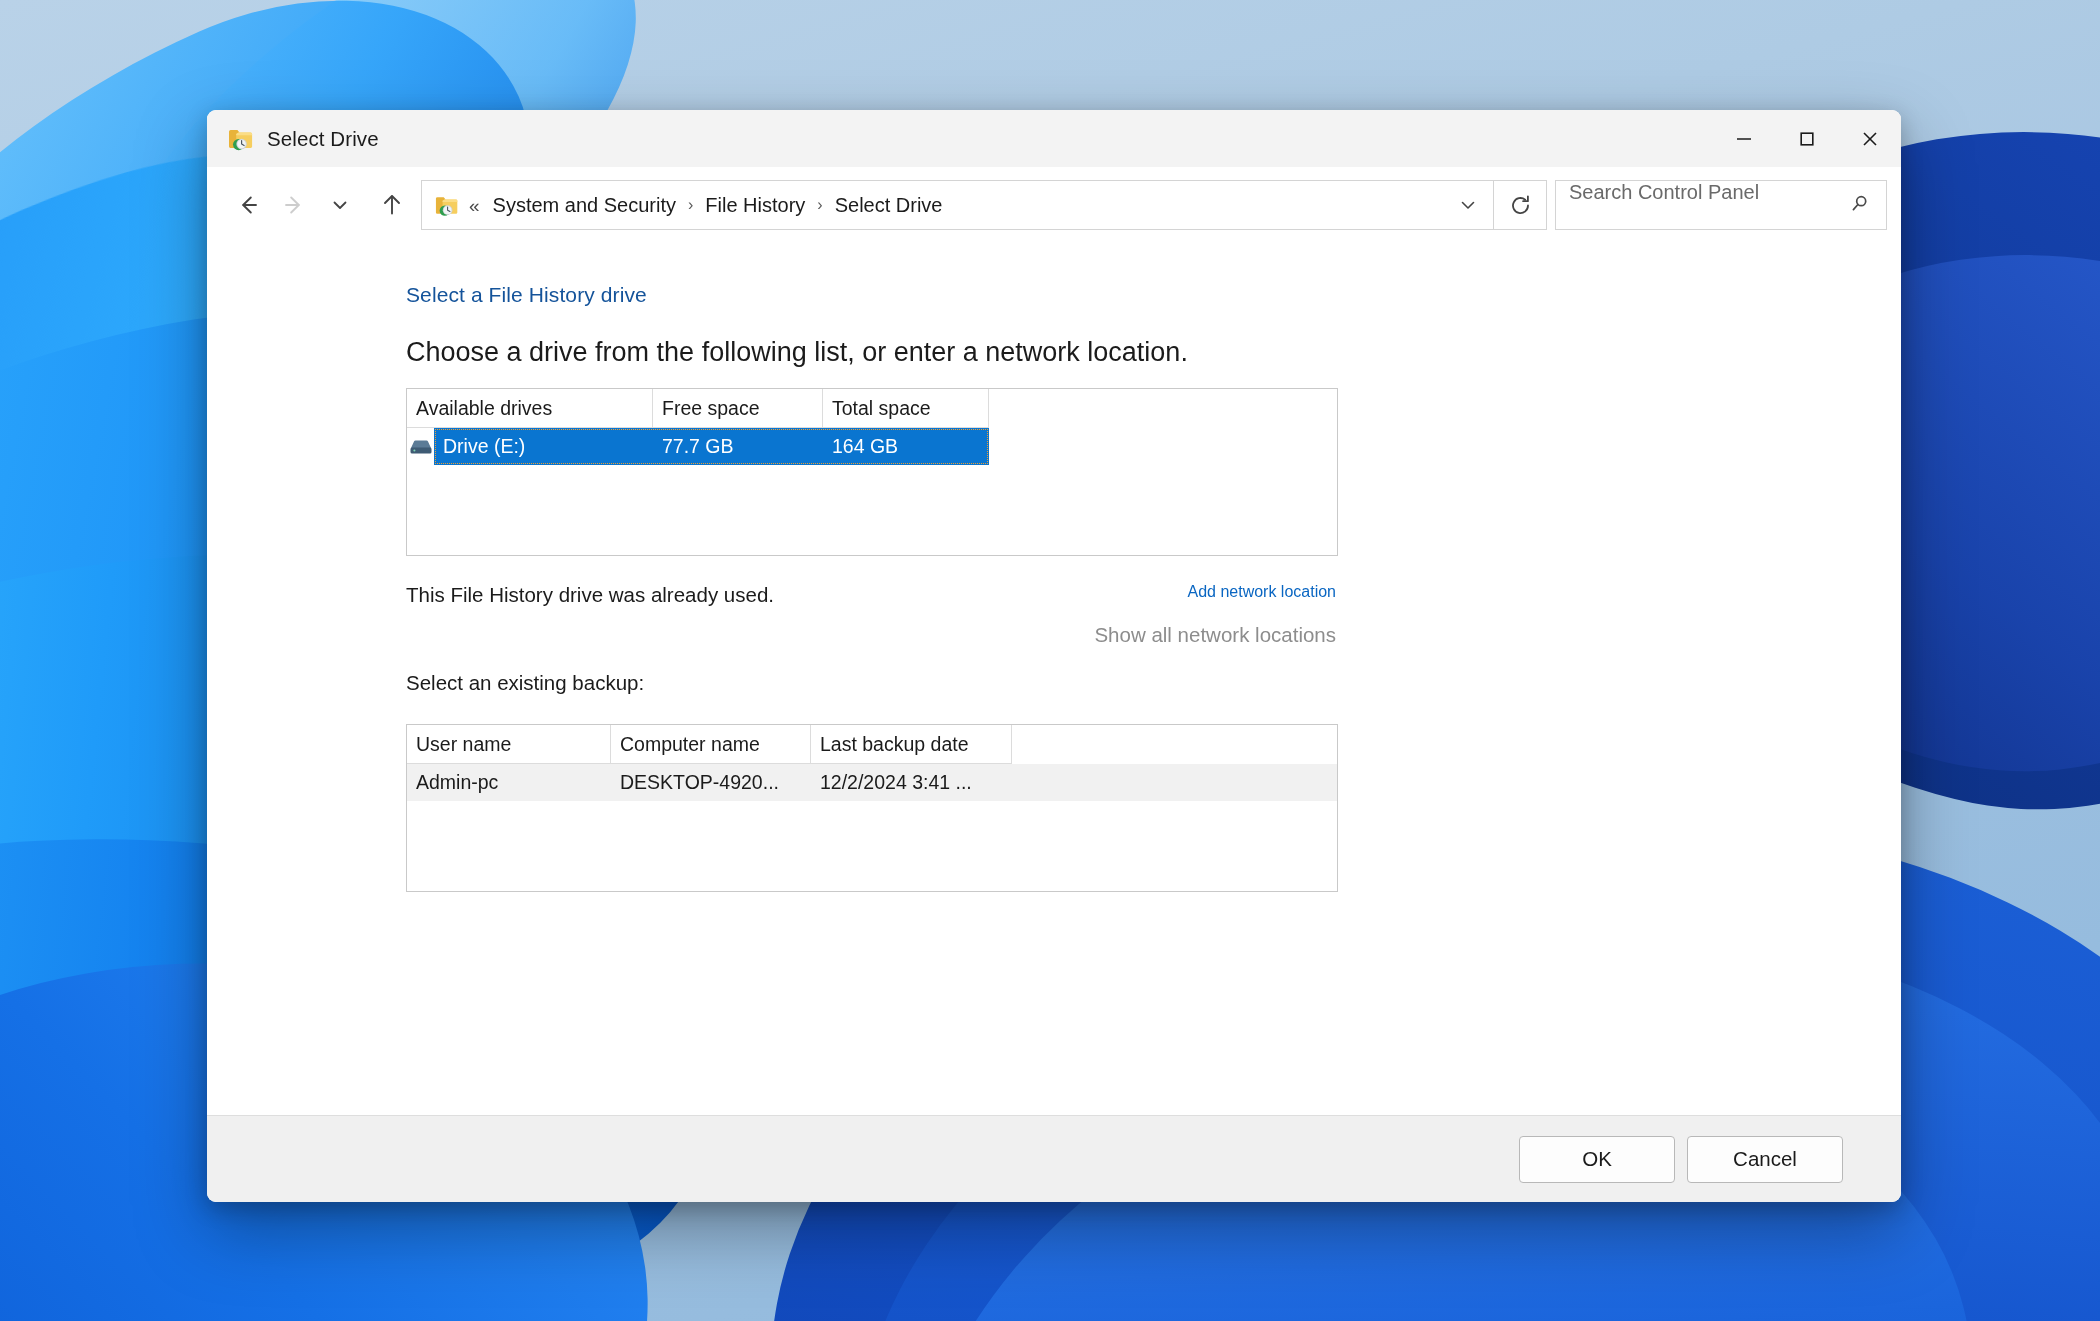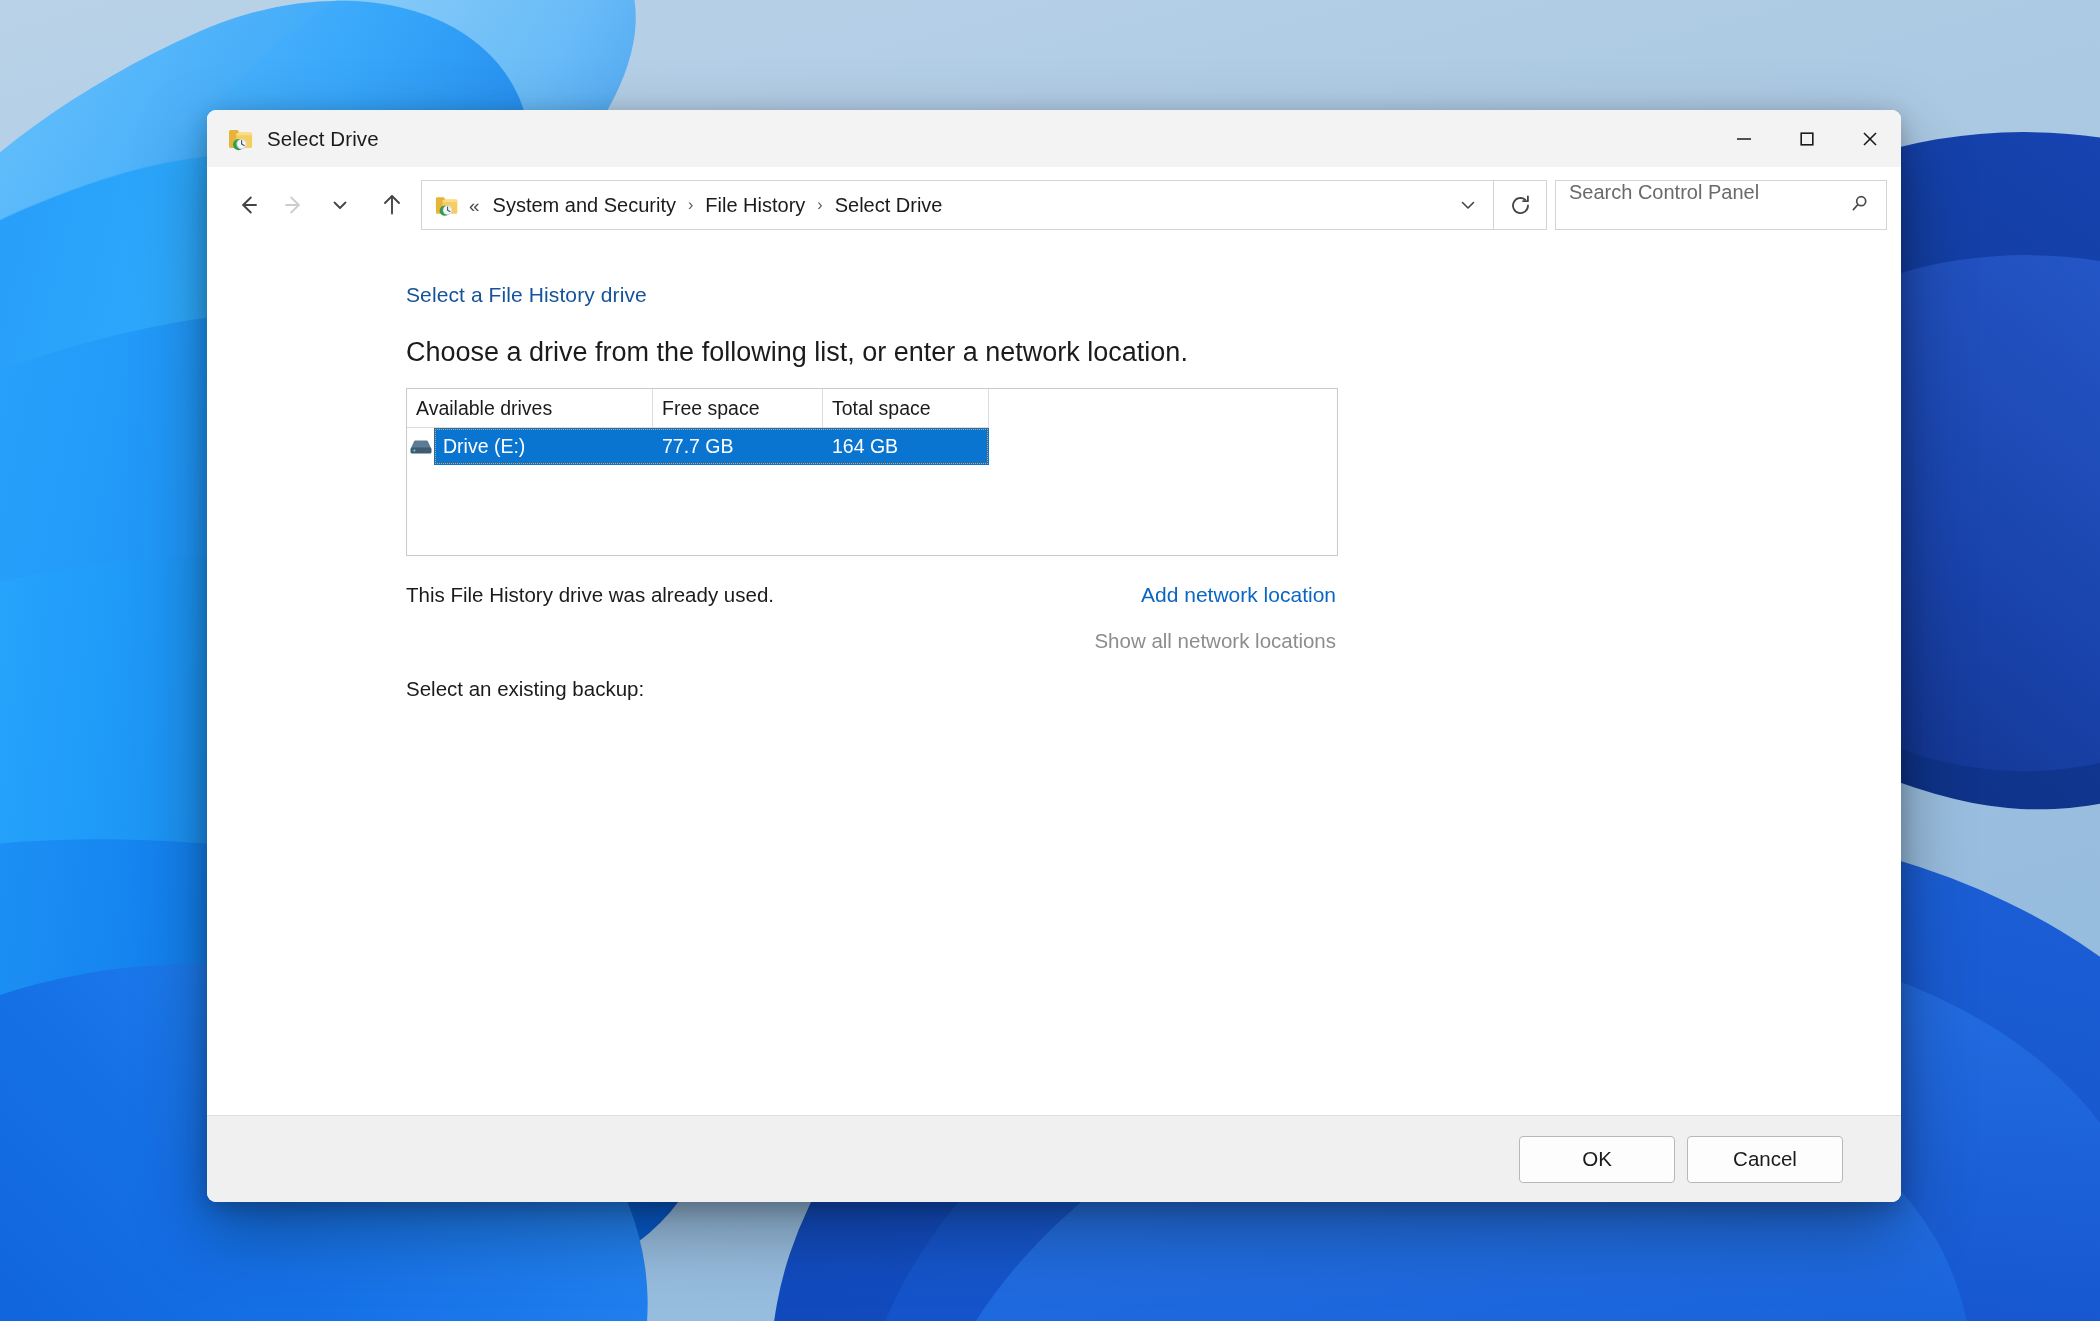--- a/index.html
+++ b/index.html
@@ -280,21 +280,21 @@
 
   #backup-row { background: #f1f1f1; }
 
   .status-row {
     display: flex; align-items: flex-start; justify-content: space-between;
     width: 930px; margin-top: 27px;
   }
   #status-text { font-size: 20.5px; color: #1b1b1b; }
   .links { text-align: right; }
   .link-primary {
-    font-size: 21px; color: #0a66c2; display: block; margin-bottom: 19px;
+    font-size: 16px; color: #0a66c2; display: block; margin-bottom: 19px;
     text-decoration: none;
   }
   .link-disabled {
     font-size: 20.5px; color: #8d8d8d; display: block; margin-top: 22px;
   }
 
   #backup-label {
     font-size: 20.5px; color: #1b1b1b;
     margin-top: 24px; margin-bottom: 29px;
   }
@@ -483,20 +483,32 @@
       <div class="status-row">
         <div id="status-text">This File History drive was already used.</div>
         <div class="links">
           <a class="link-primary" href="#">Add network location</a>
           <span class="link-disabled">Show all network locations</span>
         </div>
       </div>
 
       <div id="backup-label">Select an existing backup:</div>
 
+      <div class="listview" id="backups-list">
+        <div class="lv-header">
+          <div class="lv-th col-u">User name</div>
+          <div class="lv-th col-c2">Computer name</div>
+          <div class="lv-th col-d">Last backup date</div>
+        </div>
+        <div class="lv-row" id="backup-row">
+          <div class="lv-td col-u">Admin-pc</div>
+          <div class="lv-td col-c2">DESKTOP-4920...</div>
+          <div class="lv-td col-d">12/2/2024 3:41 ...</div>
+        </div>
+      </div>
 
     </div>
   </div>
 
   <div id="footer">
     <button class="dlg-btn">OK</button>
     <button class="dlg-btn">Cancel</button>
   </div>
 
 </div>

